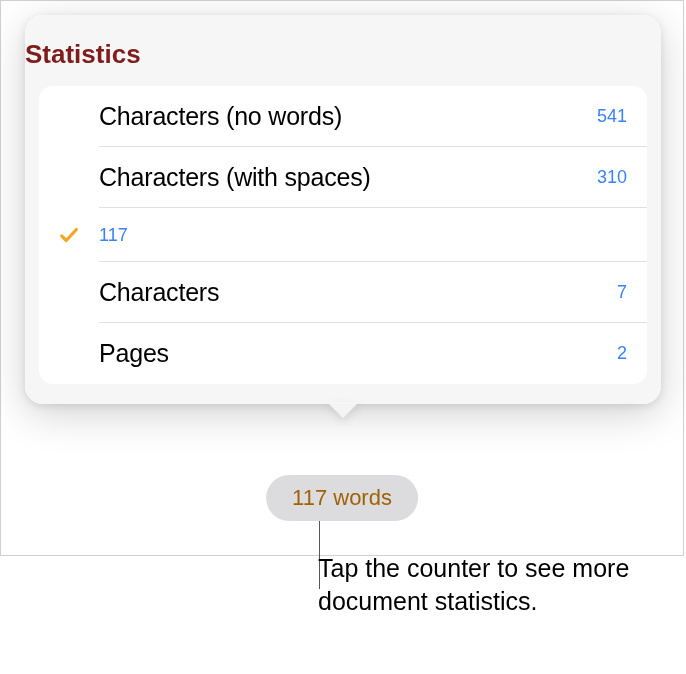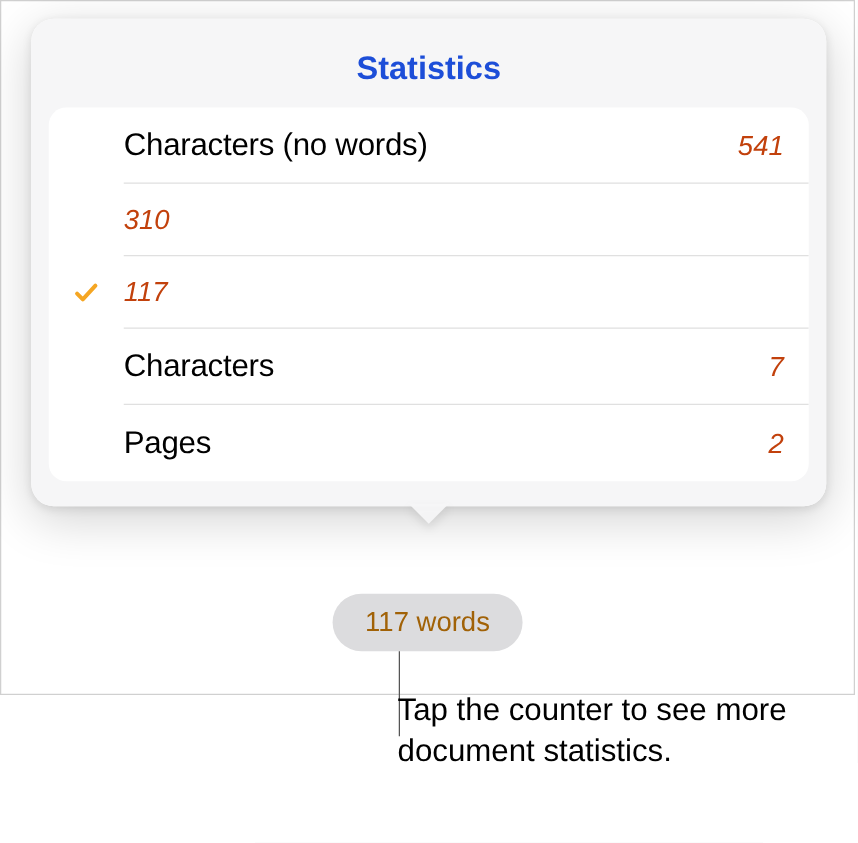--- a/index.html
+++ b/index.html
@@ -27,24 +27,24 @@
       position: absolute;
       top: 14px;
       left: 24px;
       width: 636px;
       background: rgba(245, 245, 247, 0.95);
       border-radius: 18px;
       box-shadow: 0 10px 40px rgba(0,0,0,0.18), 0 2px 8px rgba(0,0,0,0.1);
       padding-bottom: 10px;
     }
     .popover-title {
-      text-align: center;
+      text-align: left;
       font-size: 26px;
       font-weight: 600;
-      color: #1d4ed8;
+      color: #7f1d1d;
       padding: 24px 0 16px;
     }
     .stats-table {
       margin: 0 14px 10px;
       background: #ffffff;
       border-radius: 14px;
       overflow: hidden;
     }
     .stat-row {
       display: flex;
@@ -71,23 +71,22 @@
       width: 22px;
       height: 22px;
     }
     .stat-label {
       flex: 1;
       font-size: 25px;
       color: #000;
       letter-spacing: -0.2px;
     }
     .stat-value {
-      font-size: 22px;
-      color: #c2410c;
-      font-style: italic;
+      font-size: 18px;
+      color: #3b82f6;
     }
     .popover-arrow {
       position: absolute;
       bottom: -14px;
       left: 50%;
       transform: translateX(-50%);
       width: 0;
       height: 0;
       border-left: 16px solid transparent;
       border-right: 16px solid transparent;
@@ -137,20 +136,21 @@
     <div class="stats-table">
 
       <div class="stat-row">
         <span class="check-col"></span>
         <span class="stat-label">Characters (no words)</span>
         <span class="stat-value">541</span>
       </div>
 
       <div class="stat-row">
         <span class="check-col"></span>
+        <span class="stat-label">Characters (with spaces)</span>
         <span class="stat-value">310</span>
       </div>
 
       <div class="stat-row">
         <span class="check-col">
           <svg class="check-icon" viewBox="0 0 24 24" fill="none" stroke="#f5a623" stroke-width="3.5" stroke-linecap="round" stroke-linejoin="round">
             <polyline points="4,13 9,18 20,6"></polyline>
           </svg>
         </span>
         <span class="stat-value">117</span>

